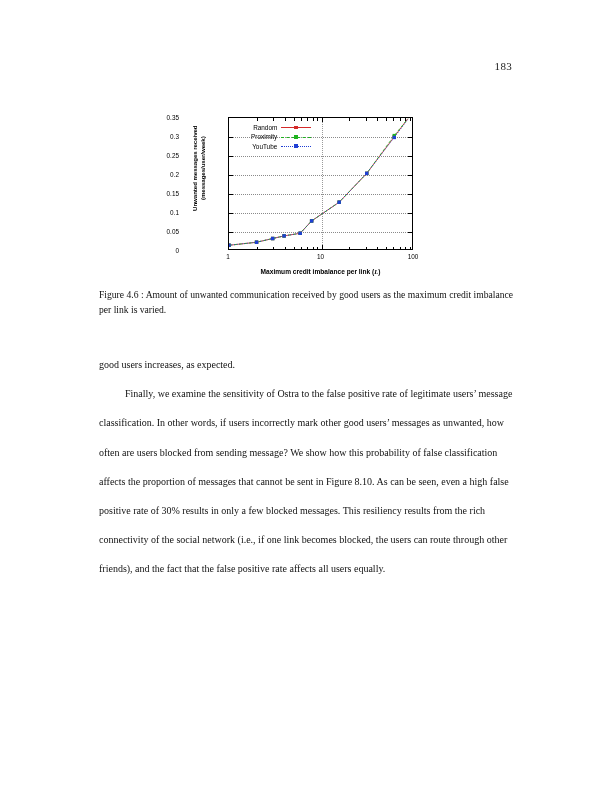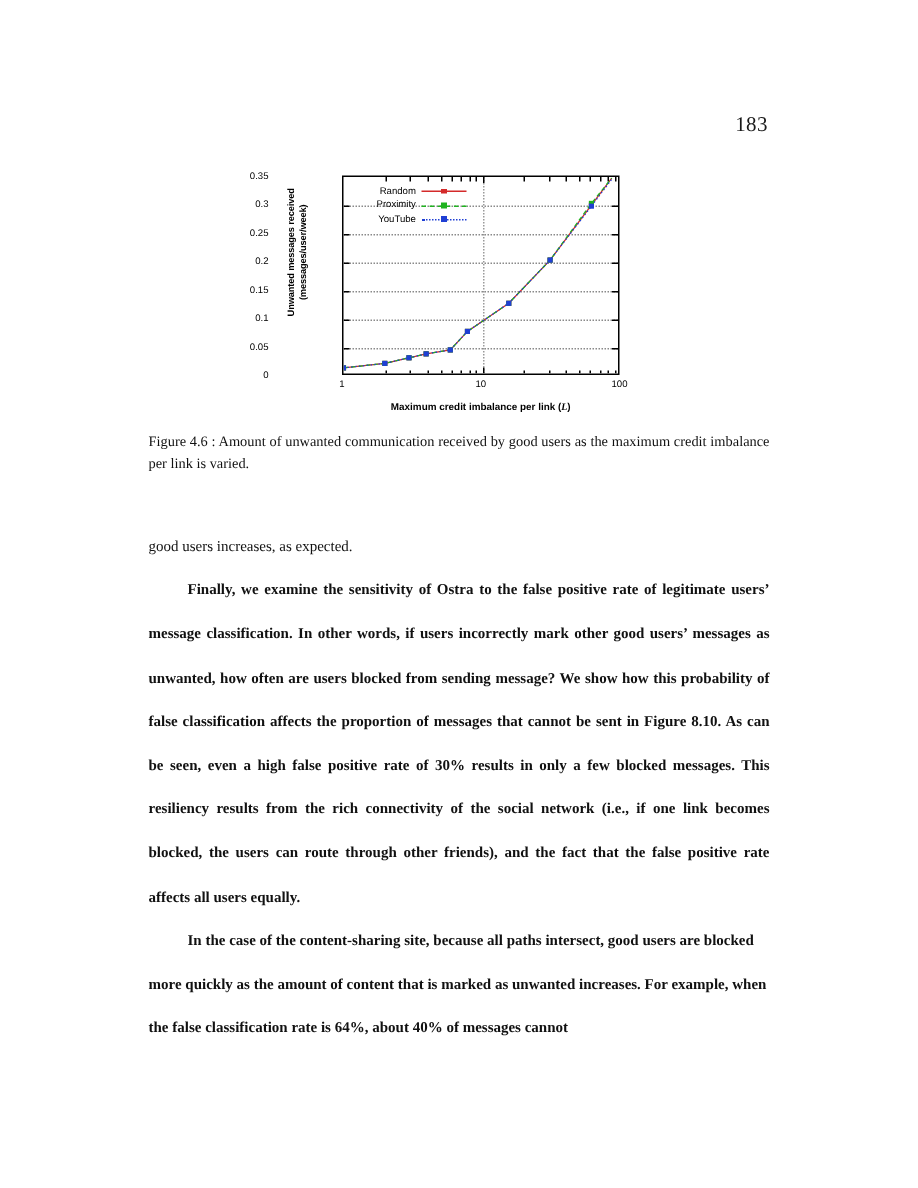--- a/index.html
+++ b/index.html
@@ -8,22 +8,22 @@
     background:#ffffff;
     font-family:"Liberation Serif", serif;
     color:#111111;
     position:relative;
     overflow:hidden;
   }
 
   
   .page-number{
     position:absolute;
-    top:76px; right:100px;
-    font-size:14px;
+    top:60px; right:100px;
+    font-size:11px;
     letter-spacing:0.3px;
     color:#1a1a1a;
   }
 
   
   .figure-block{
     position:absolute;
     left:0; top:108px;
     width:612px;
     display:flex;
@@ -175,21 +175,21 @@
     font-size:10px;
     color:#111;
   }
   .body p{
     margin:0 0 0 0;
     line-height:29.2px;
     text-align:justify;
     text-justify:inter-word;
   }
   .body p.indent{ text-indent:26px; }
-  .body p + p{ margin-top:0;font-weight:bold; }
+  .body p + p{ margin-top:0; }
   .body p:last-child{ text-align:left; }
 </style>
 </head>
 <body>
 
 <div class="page-number">183</div>
 
 <div class="figure-block">
   <div class="chart-frame">
 
@@ -333,14 +333,13 @@
       <span>Maximum credit imbalance per link (<i>L</i>)</span>
     </div>
   </div>
 </div>
 
 <div class="caption">Figure 4.6 :  Amount of unwanted communication received by good users as the maximum credit imbalance per link is varied.</div>
 
 <div class="body">
   <p>good users increases, as expected.</p>
   <p class="indent">Finally, we examine the sensitivity of Ostra to the false positive rate of legitimate users’ message classification. In other words, if users incorrectly mark other good users’ messages as unwanted, how often are users blocked from sending message? We show how this probability of false classification affects the proportion of messages that cannot be sent in Figure 8.10. As can be seen, even a high false positive rate of 30% results in only a few blocked messages. This resiliency results from the rich connectivity of the social network (i.e., if one link becomes blocked, the users can route through other friends), and the fact that the false positive rate affects all users equally.</p>
-  <p class="indent">In the case of the content-sharing site, because all paths intersect, good users are blocked more quickly as the amount of content that is marked as unwanted increases. For example, when the false classification rate is 64%, about 40% of messages cannot</p>
 </div>
 
 </body></html>

